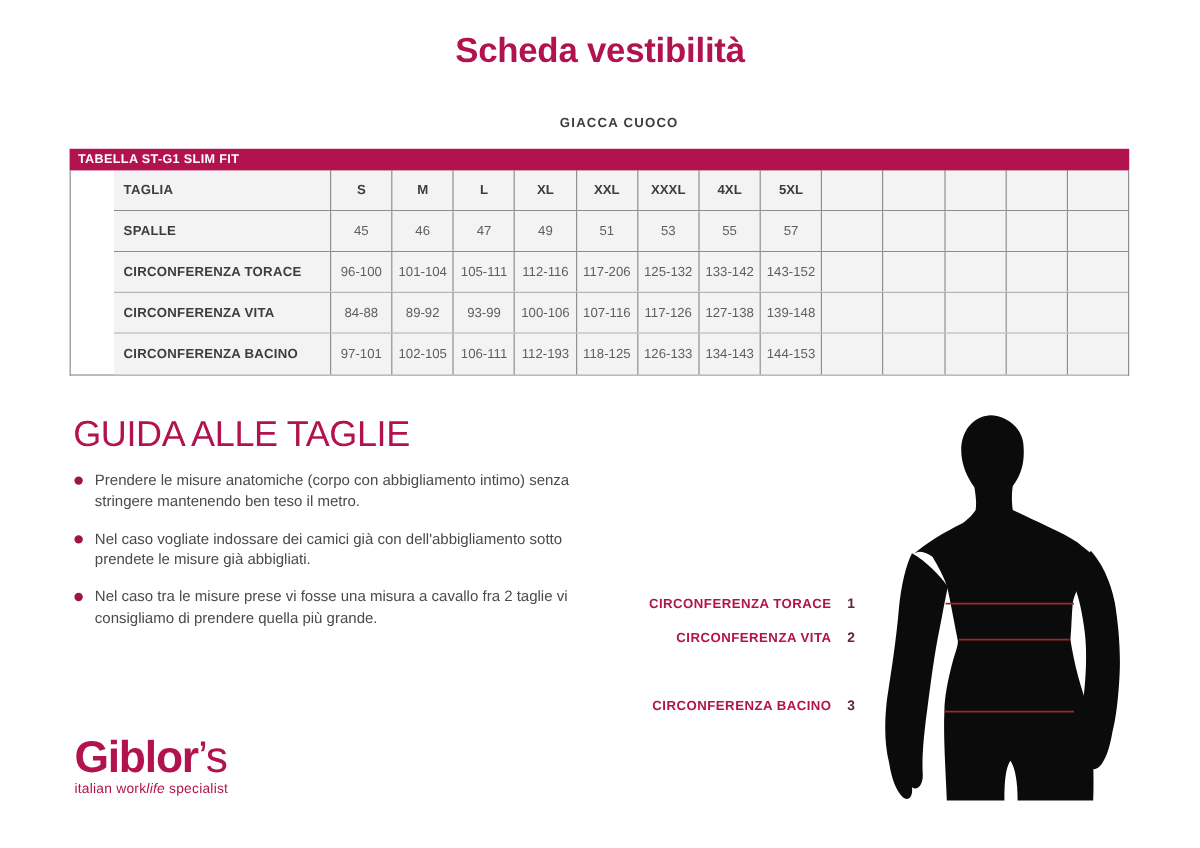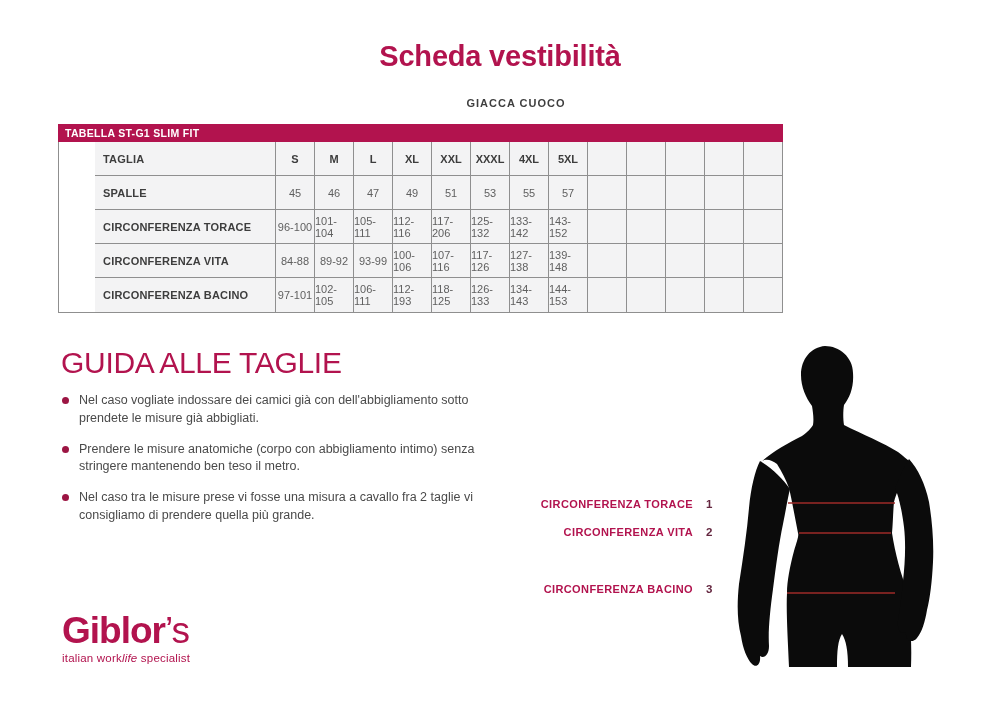--- a/index.html
+++ b/index.html
@@ -16,33 +16,33 @@
   html,body{background:#ffffff;}
   body{
     font-family:"Liberation Sans", sans-serif;
     width:1000px;height:707px;position:relative;overflow:hidden;
     color:var(--ink);
   }
   .page{position:absolute;inset:0;background:#fff;}
 
   
   .title{
-    position:absolute;top:40px;left:0;width:100%;
+    position:absolute;top:27px;left:0;width:100%;
     text-align:center;font-size:29px;font-weight:bold;
     color:var(--accent);letter-spacing:-0.2px;
   }
   .subtitle{
     position:absolute;top:97px;left:16px;width:100%;
     text-align:center;font-size:11px;font-weight:bold;
     color:#3e3e3e;letter-spacing:1px;
   }
 
   
   .size-table{
-    position:absolute;left:58px;top:124px;width:725px;
+    position:absolute;left:58px;top:124px;width:883px;
   }
   .tbar{
     height:18px;background:var(--accent);position:relative;
     color:#fff;font-size:10.5px;font-weight:bold;letter-spacing:0.3px;
   }
   .tbar .hl{position:absolute;left:7px;top:0;line-height:18px;white-space:nowrap;}
   .tbar .hr{position:absolute;left:192px;top:0;line-height:18px;white-space:nowrap;}
   .tbody{border:1px solid var(--grid);border-top:none;padding-left:36px;}
   .trow{display:flex;height:34px;border-bottom:1px solid var(--grid);}
   .trow:last-child{border-bottom:none;}
@@ -193,22 +193,22 @@
           <div class="cell val-cell"></div>
           <div class="cell val-cell"></div>
           <div class="cell val-cell"></div>
           <div class="cell val-cell"></div>
         </div>
       </div>
   </div>
 
   <div class="guide-heading">GUIDA ALLE TAGLIE</div>
   <ul class="guide-list">
+      <li><span class="dot"></span><span>Prendere le misure anatomiche (corpo con abbigliamento intimo) senza stringere mantenendo ben teso il metro.</span></li>
       <li><span class="dot"></span><span>Nel caso vogliate indossare dei camici già con dell'abbigliamento sotto prendete le misure già abbigliati.</span></li>
-      <li><span class="dot"></span><span>Prendere le misure anatomiche (corpo con abbigliamento intimo) senza stringere mantenendo ben teso il metro.</span></li>
       <li><span class="dot"></span><span>Nel caso tra le misure prese vi fosse una misura a cavallo fra 2 taglie vi consigliamo di prendere quella più grande.</span></li>
     </ul>
 
   <div>
     <span class="mlabel m0">CIRCONFERENZA TORACE</span>
     <span class="mnum m0">1</span>
     <span class="mlabel m1">CIRCONFERENZA VITA</span>
     <span class="mnum m1">2</span>
     <span class="mlabel m2">CIRCONFERENZA BACINO</span>
     <span class="mnum m2">3</span>

